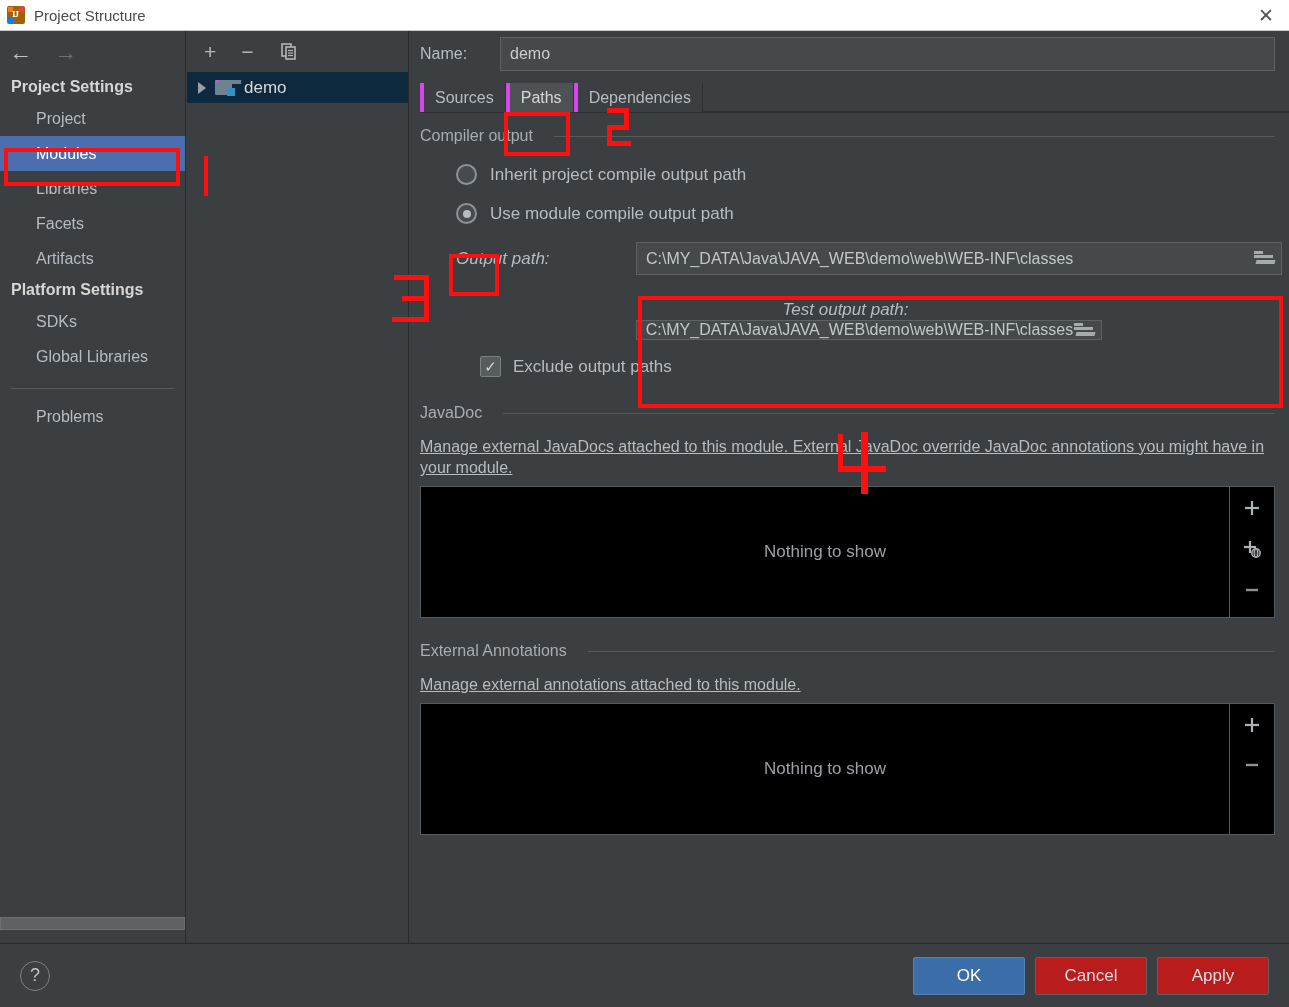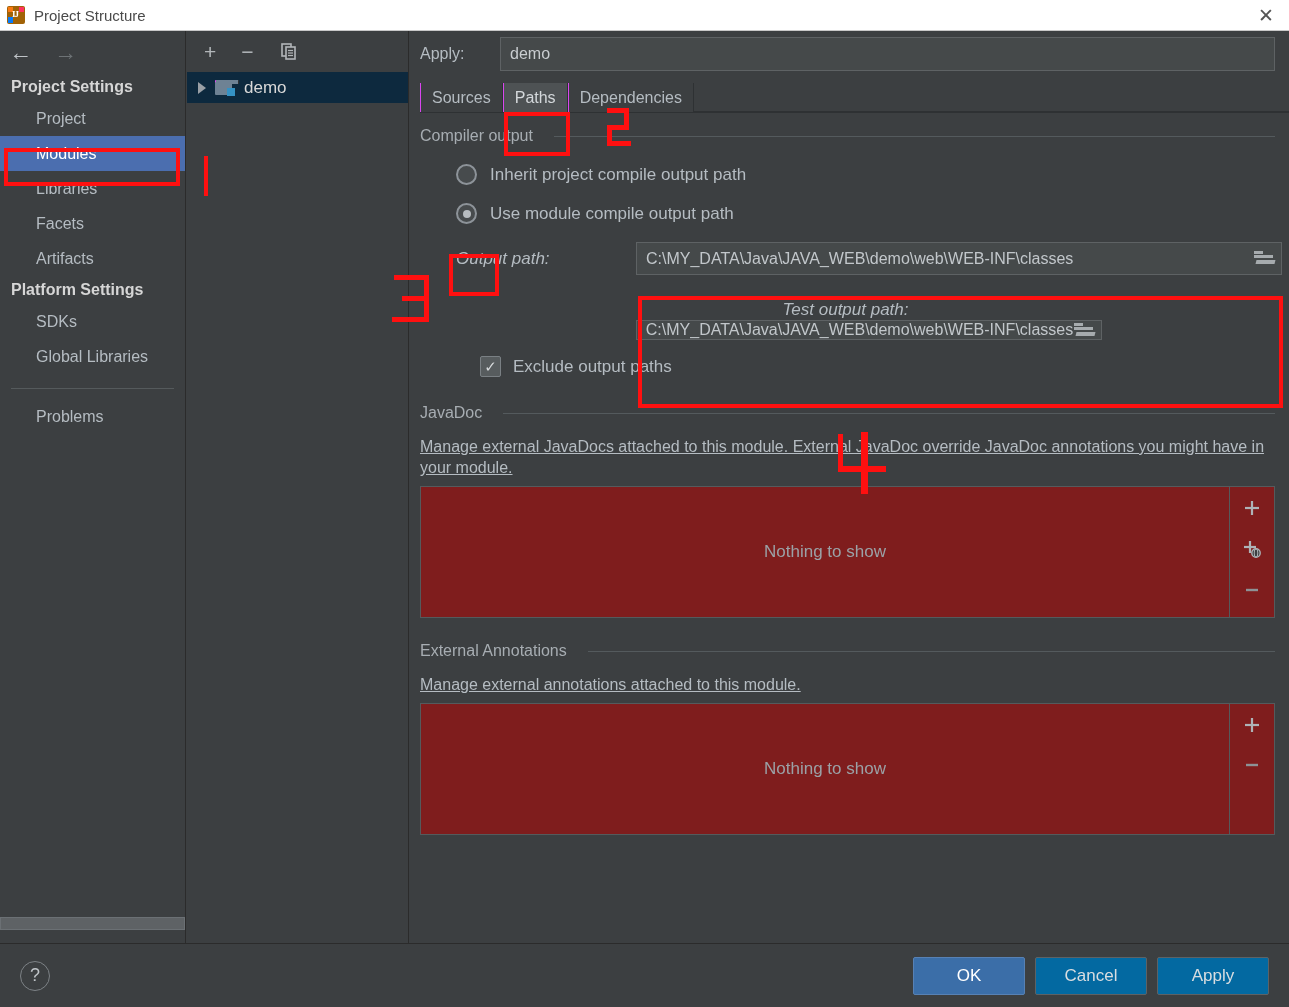--- a/index.html
+++ b/index.html
@@ -111,21 +111,21 @@
   }
 
   
   #tabbar {
     position: relative; height: 30px; margin: 6px 0 0 10px;
     display: flex; align-items: stretch; border-bottom: 1px solid #2e3133;
   }
   .tab {
     display: flex; align-items: center; padding: 0 11px;
     font-size: 16px; color: #b5bcc2; background: #3c3f41;
-    border-left: 1px solid #d946ef; border-right: 1px solid #2e3133;
+    border-left: 4px solid #d946ef; border-right: 1px solid #2e3133;
   }
   .tab.active { background: #4e5254; color: #d4d8db; }
   #tab-filler { flex: 1; border-bottom: 1px solid #2e3133; }
 
   
   .section-title {
     display: flex; align-items: center; gap: 21px;
     font-size: 16px; color: #a7adb2; margin: 14px 14px 0 10px;
   }
   .section-title .rule { flex: 1; height: 1px; background: #545a5d; }
@@ -162,21 +162,21 @@
     color: #d7dadc; font-size: 15px; line-height: 1; flex: 0 0 auto;
   }
   .check-label { font-size: 17px; color: #b5bcc2; }
 
   .descr {
     font-size: 16px; color: #b5bcc2; margin: 14px 14px 0 10px; line-height: 1.32; text-decoration: underline;
   }
 
   .listbox {
     display: flex; margin: 8px 14px 0 10px;
-    border: 1px solid #555a5c; background: #7f1d1d; height: 132px;
+    border: 1px solid #555a5c; background: #000000; height: 132px;
   }
   .listbox.tall { height: 132px; }
   .listbox .pane {
     flex: 1; display: flex; align-items: center; justify-content: center;
     font-size: 17px; color: #9ba1a6; border-right: 1px solid #555a5c;
   }
   .listbox .sidebtns {
     width: 44px; display: flex; flex-direction: column; align-items: center;
     padding-top: 12px; gap: 22px;
   }
@@ -189,21 +189,21 @@
     display: flex; align-items: center;
   }
   #help-btn {
     margin-left: 20px; width: 30px; height: 30px; border-radius: 50%;
     border: 1px solid #7d8286; color: #c0c5c9; font-size: 18px;
     display: flex; align-items: center; justify-content: center;
   }
   #btn-group { margin-left: auto; margin-right: 20px; display: flex; gap: 10px; }
   .dlg-btn {
     min-width: 112px; height: 38px; display: flex; align-items: center; justify-content: center;
-    font-size: 17px; color: #d9dde0; background: #0369a1; border: 1px solid #5d6265;
+    font-size: 17px; color: #d9dde0; background: #b91c1c; border: 1px solid #5d6265;
     border-radius: 2px;
   }
   .dlg-btn.primary { background: #3b6ea8; border-color: #5781b4; color: #ffffff; }
 
   
   #annotations { position: absolute; left: 0; top: 0; width: 1289px; height: 1007px; pointer-events: none; }
   .anno-box { position: absolute; border: 4px solid #ff1010; }
   .anno-stroke { position: absolute; background: #ff1010; }
 </style>
 </head>
@@ -266,21 +266,21 @@
         <span class="body"></span>
         <span class="dot"></span>
     </span>
     <span class="label">demo</span>
   </div>
 </div>
 
 <div id="content">
 
   <div id="name-row">
-    <span id="name-label">Apply:</span>
+    <span id="name-label">Name:</span>
     <span id="name-field" placeholder="Module name">demo</span>
   </div>
 
   <div id="tabbar">
     <span class="tab">Sources</span>
     <span class="tab active">Paths</span>
     <span class="tab">Dependencies</span>
     <span id="tab-filler"></span>
   </div>
 

